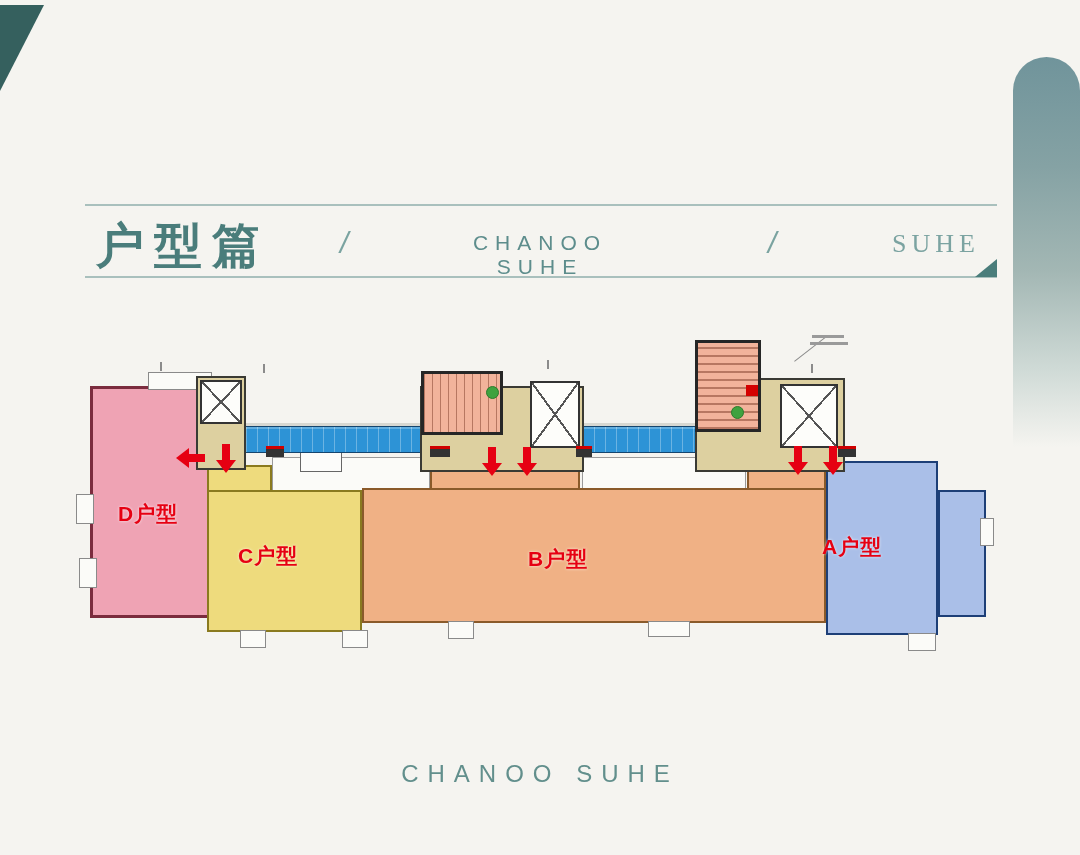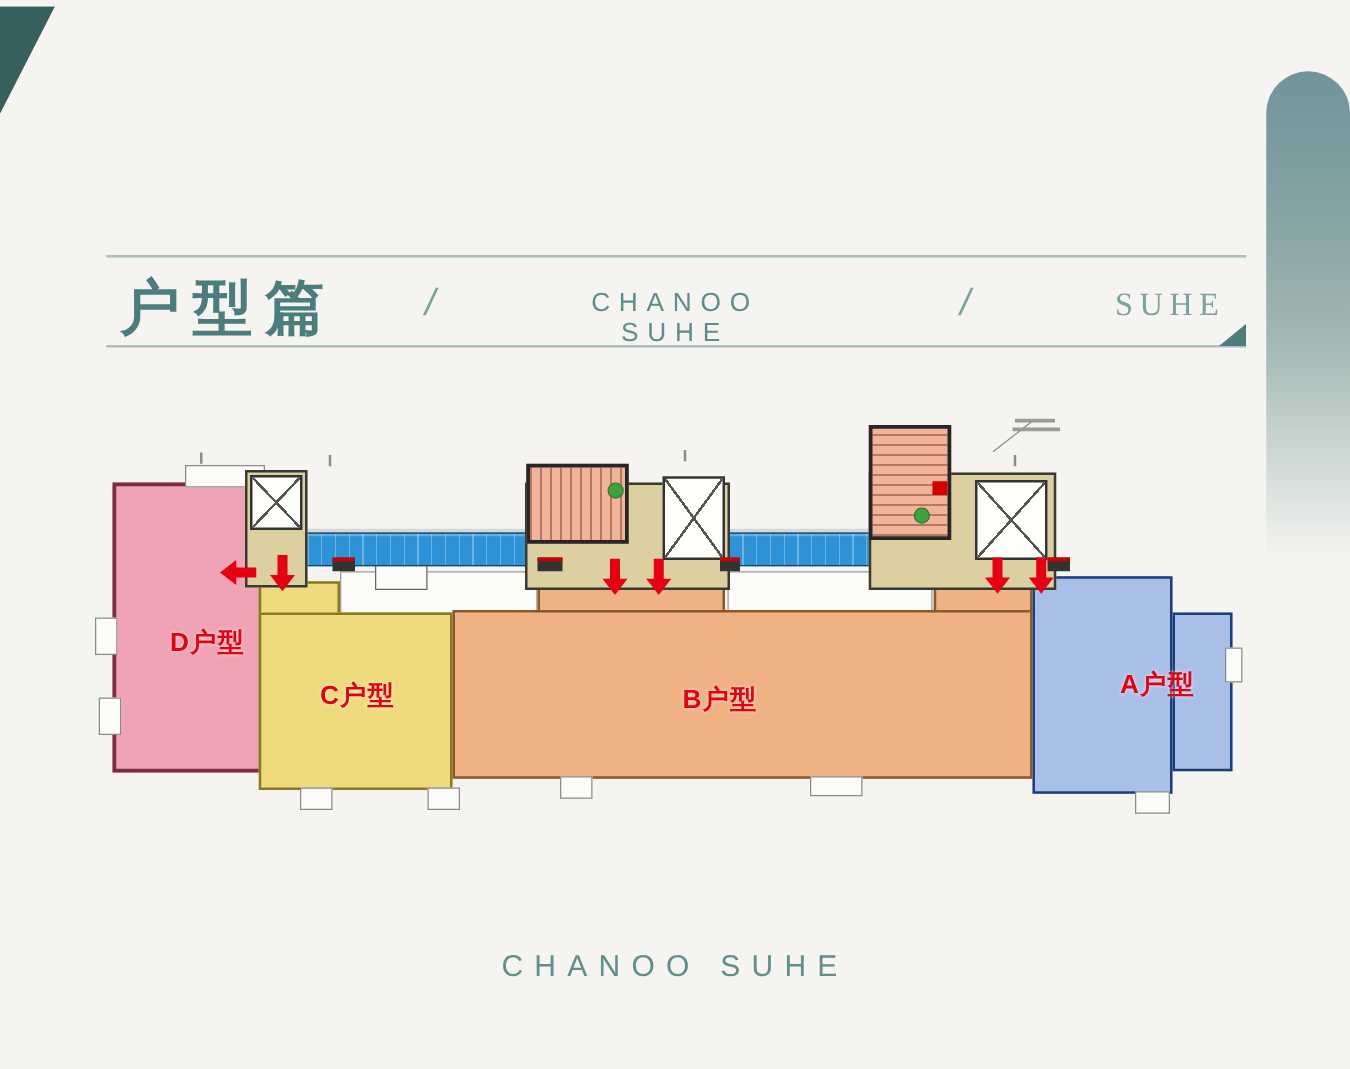--- a/index.html
+++ b/index.html
@@ -54,21 +54,21 @@
   .tick{width:2px;height:9px;background:#8b8b8b;}
   .annline{width:42px;height:1px;background:#8b8b8b;transform:rotate(-38deg);}
   .anntxt{background:#9a9a9a;height:3px;}
 
   .arr{position:absolute;width:20px;height:30px;}
   .arr .st{position:absolute;left:6px;top:0;width:8px;height:17px;background:#e60012;}
   .arr .hd{position:absolute;left:0;top:16px;width:0;height:0;
            border-left:10px solid transparent;border-right:10px solid transparent;
            border-top:13px solid #e60012;}
 
-  .ulabel{position:absolute;width:96px;text-align:center;font-size:21px;font-weight:bold;
+  .ulabel{position:absolute;width:96px;font-size:21px;font-weight:bold;
           color:#e60012;letter-spacing:1px;text-shadow:0 0 3px rgba(255,255,255,.8);}
 
   
   .footer-brand{left:0;top:760px;width:1080px;text-align:center;font-size:24px;
                 color:#628f8c;letter-spacing:9px;}
   .footer-sub{left:0;top:788px;width:1080px;text-align:center;font-size:9px;
               color:#6f9894;letter-spacing:4px;}
   .watermark{right:4px;bottom:4px;font-size:24px;font-weight:bold;color:#f4f4f4;
              text-shadow:2px 2px 0 #4d4d4d,-1px -1px 0 rgba(130,130,130,.6);}
 </style>
@@ -167,19 +167,19 @@
         <i class="hd"></i>
       </div>
     <div class="arr" style="left:748px;top:116px;">
         <i class="st"></i>
         <i class="hd"></i>
       </div>
 
     <div class="ulabel" style="left:43px;top:170px;">D户型</div>
     <div class="ulabel" style="left:163px;top:212px;">C户型</div>
     <div class="ulabel" style="left:453px;top:215px;">B户型</div>
-    <div class="ulabel" style="left:803px;top:203px;">A户型</div>
+    <div class="ulabel" style="left:747px;top:203px;">A户型</div>
   </div>
 
   <div class="abs footer-brand">CHANOO SUHE</div>
 
 
 </div>
 
 </body></html>

